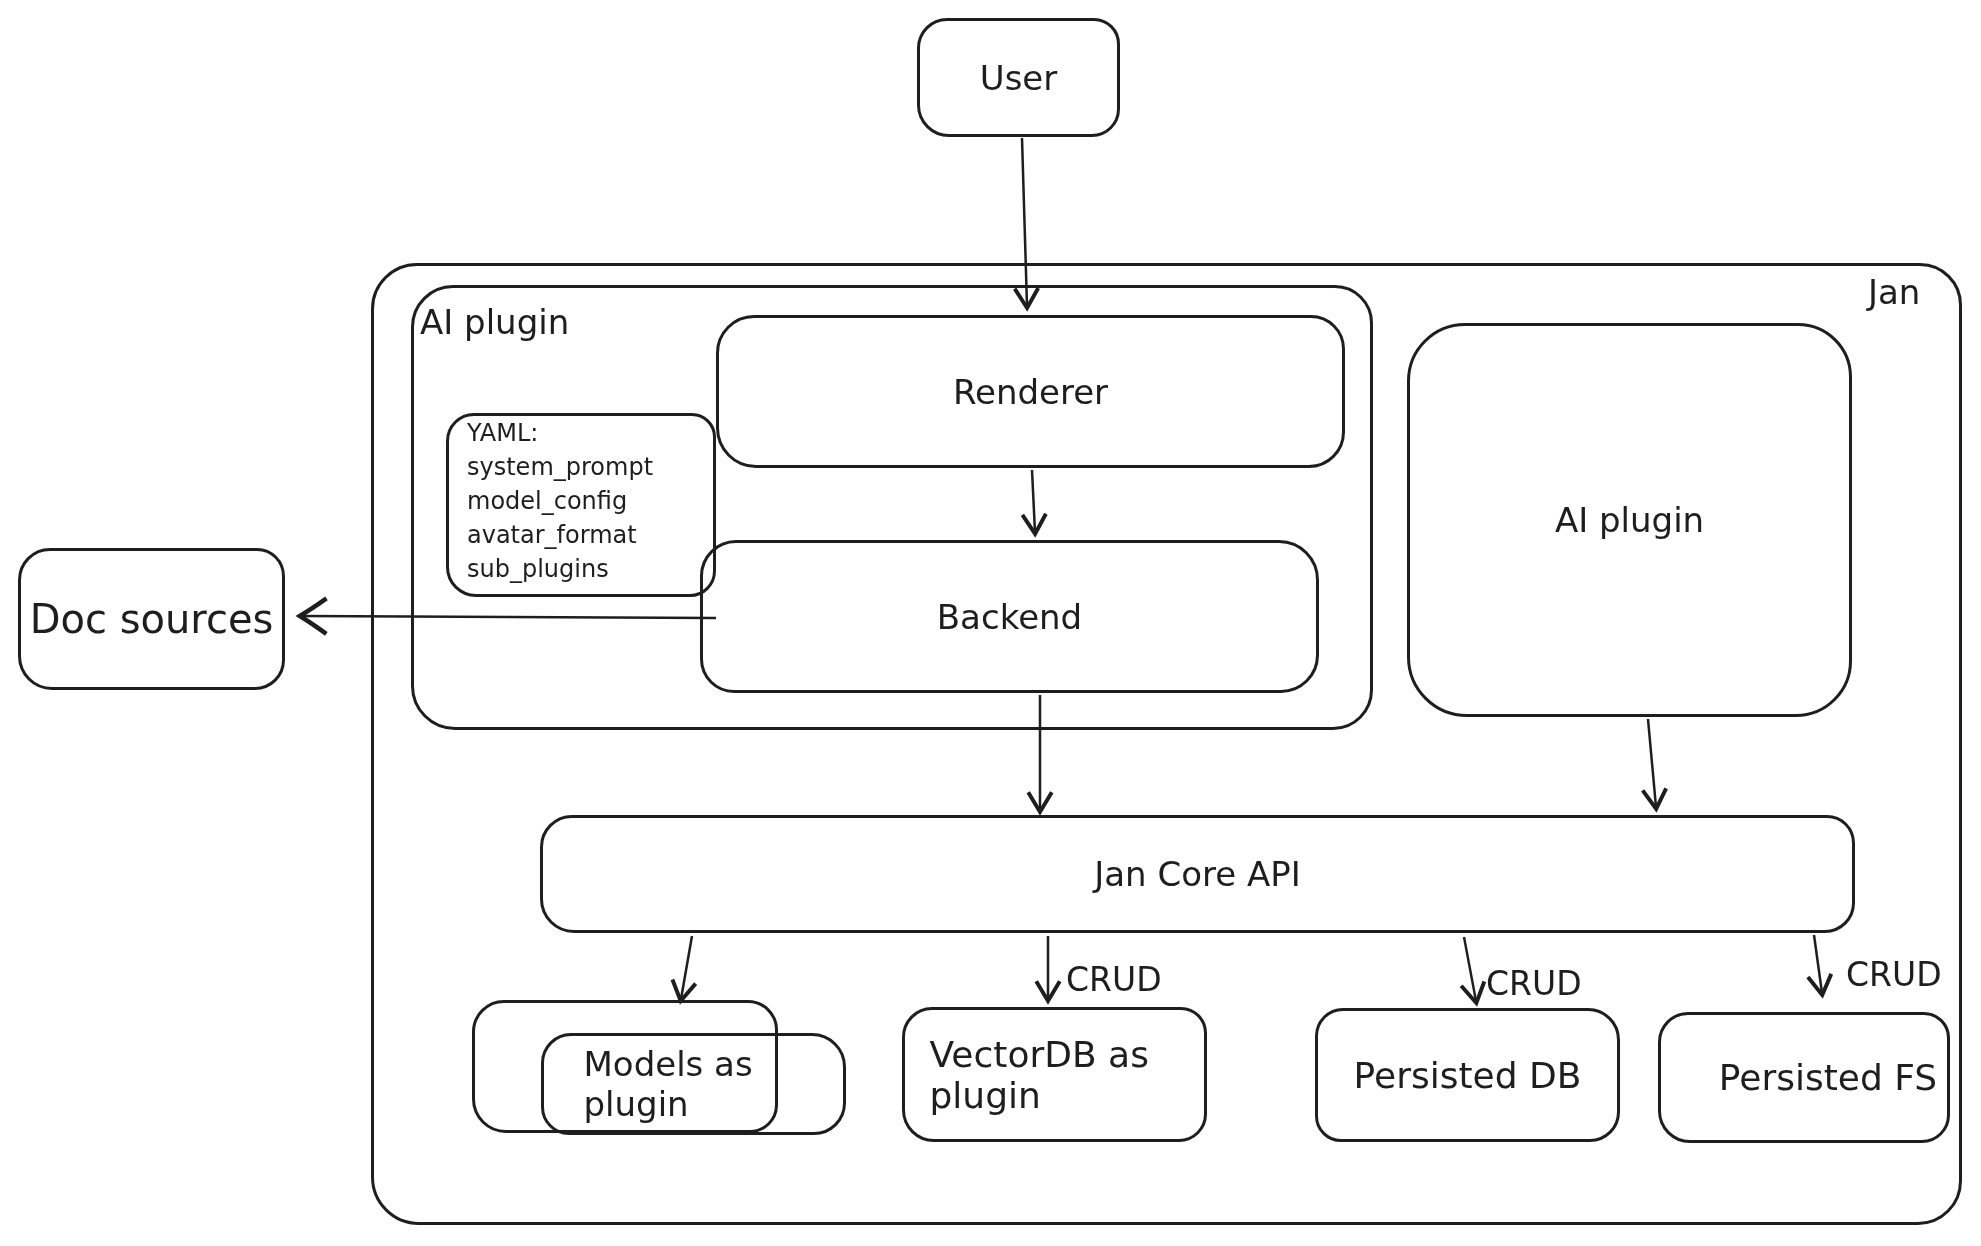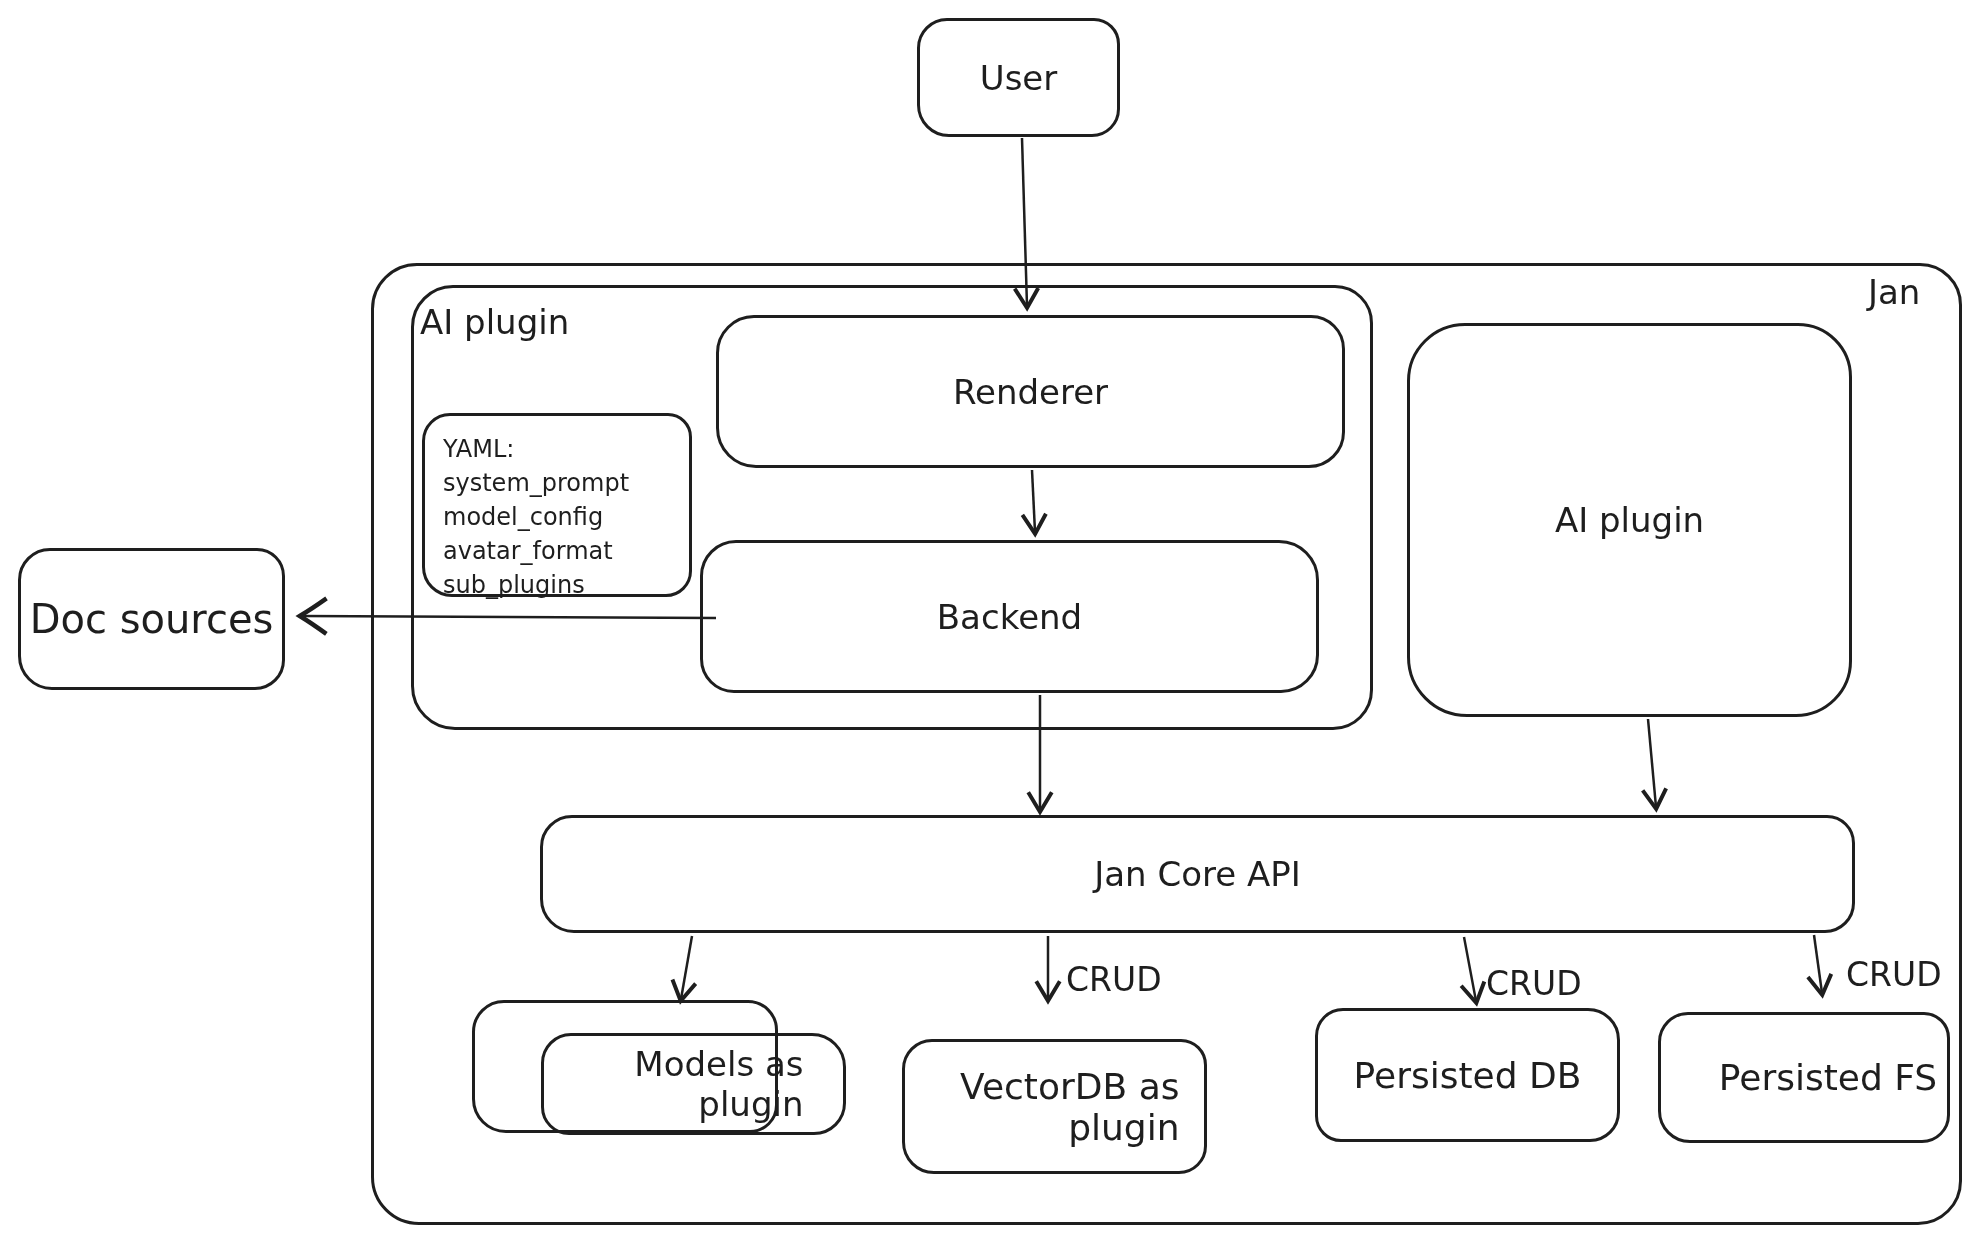--- a/index.html
+++ b/index.html
@@ -10,33 +10,34 @@
     font-family:"DejaVu Sans", sans-serif;
     color:#1e1e1e;
     overflow:hidden;
   }
   .node{
     position:absolute;
     border:3px solid #1e1e1e;
     background:transparent;
     box-sizing:border-box;
     display:flex;align-items:center;justify-content:center;
-    text-align:right;
+    text-align:left;
     color:#1e1e1e;
   }
   .node .lbl{display:block;}
   .floating{
     position:absolute;
     white-space:nowrap;
     color:#1e1e1e;
   }
   .yaml-box{
     align-items:flex-start;justify-content:flex-start;
     text-align:left;
-    padding:16px 10px 0 18px;
+    padding:0 10px 0 18px;
+    margin-left:24px;
   }
   .yaml-box .yline{display:block;font-size:24px;line-height:34px;}
   .edges{position:absolute;left:0;top:0;width:1981px;height:1246px;pointer-events:none;}
 </style>
 </head>
 <body>
 
 <div class="canvas">
 
   <div class="node" style="left:371px;top:263px;width:1591px;height:962px;border-radius:46px 42px 44px 48px;"></div>
@@ -77,21 +78,21 @@
 
   <div class="node" style="left:540px;top:815px;width:1315px;height:118px;border-radius:32px 28px 30px 34px;font-size:34px;">
     <span class="lbl">Jan Core API</span>
   </div>
 
   <div class="node" style="left:472px;top:1000px;width:306px;height:133px;border-radius:32px 30px 28px 34px;"></div>
   <div class="node" style="left:513px;top:1033px;width:305px;height:102px;border-radius:30px 34px 32px 28px;font-size:34px;margin-left:28px;">
     <span class="lbl" style="max-width:220px;white-space:normal;">Models as plugin</span>
   </div>
 
-  <div class="node" style="left:902px;top:1007px;width:305px;height:135px;border-radius:30px 26px 28px 32px;font-size:36px;margin-top:32px;">
+  <div class="node" style="left:902px;top:1007px;width:305px;height:135px;border-radius:30px 26px 28px 32px;font-size:36px;">
     <span class="lbl" style="max-width:250px;white-space:normal;">VectorDB as plugin</span>
   </div>
 
   <div class="node" style="left:1315px;top:1008px;width:305px;height:134px;border-radius:28px 32px 30px 26px;font-size:36px;">
     <span class="lbl">Persisted DB</span>
   </div>
 
   <div class="node" style="left:1658px;top:1012px;width:292px;height:131px;border-radius:30px 26px 28px 32px;font-size:36px;padding-left:48px;">
     <span class="lbl">Persisted FS</span>
   </div>

